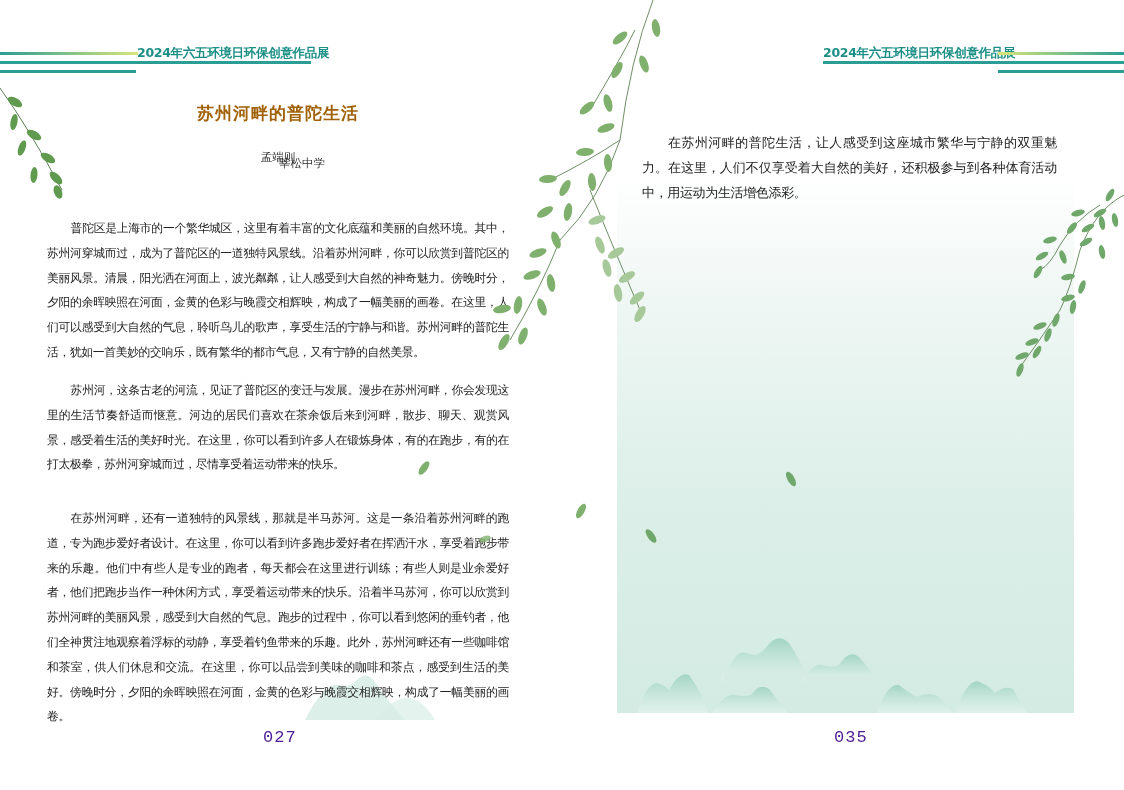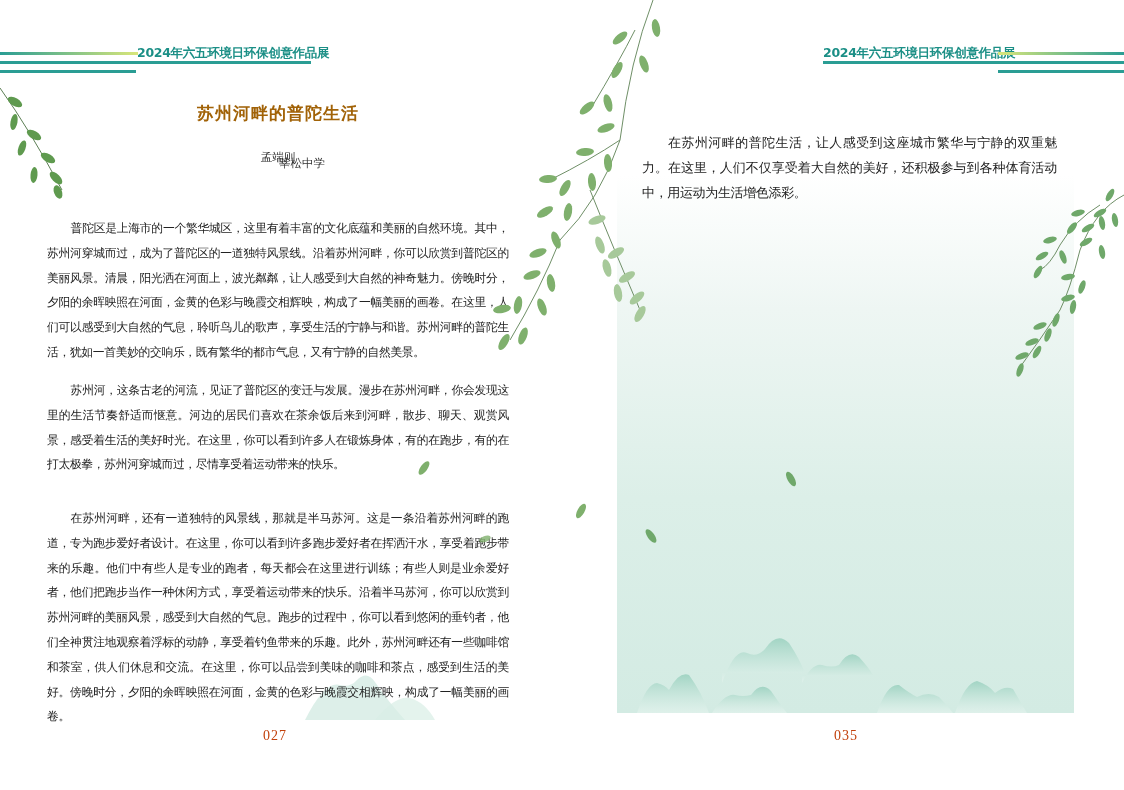--- a/index.html
+++ b/index.html
@@ -30,22 +30,22 @@
   .para {
     position: absolute; left: 47px; width: 462px; font-size: 11.8px; line-height: 24.8px;
     color: #222; text-indent: 2em; text-align: justify; z-index: 3;
     font-family: "DejaVu Sans", sans-serif; letter-spacing: -0.35px;
   }
   .p1 { top: 208px; margin-top: 8px; }
   .p2 { top: 378px; }
   .p3 { top: 482px; margin-top: 24px; }
 
   .page-num {
-    position: absolute; top: 728px; font-size: 14px; color: #c2410c; letter-spacing: 1px;
-    font-family: Liberation Serif, serif;
+    position: absolute; top: 728px; font-size: 17px; color: #4c1d95; letter-spacing: 1px;
+    font-family: Liberation Mono, monospace;
   }
 
   
   .panel {
     position: absolute; left: 617px; top: 175px; width: 457px; height: 538px;
     background: linear-gradient(180deg, #ffffff 0%, #eef6f3 25%, #dcefe8 60%, #d3ebe3 100%);
     z-index: 1;
   }
   .r-para {
     position: absolute; left: 642px; top: 130px; width: 415px; font-size: 13px; line-height: 25px;

